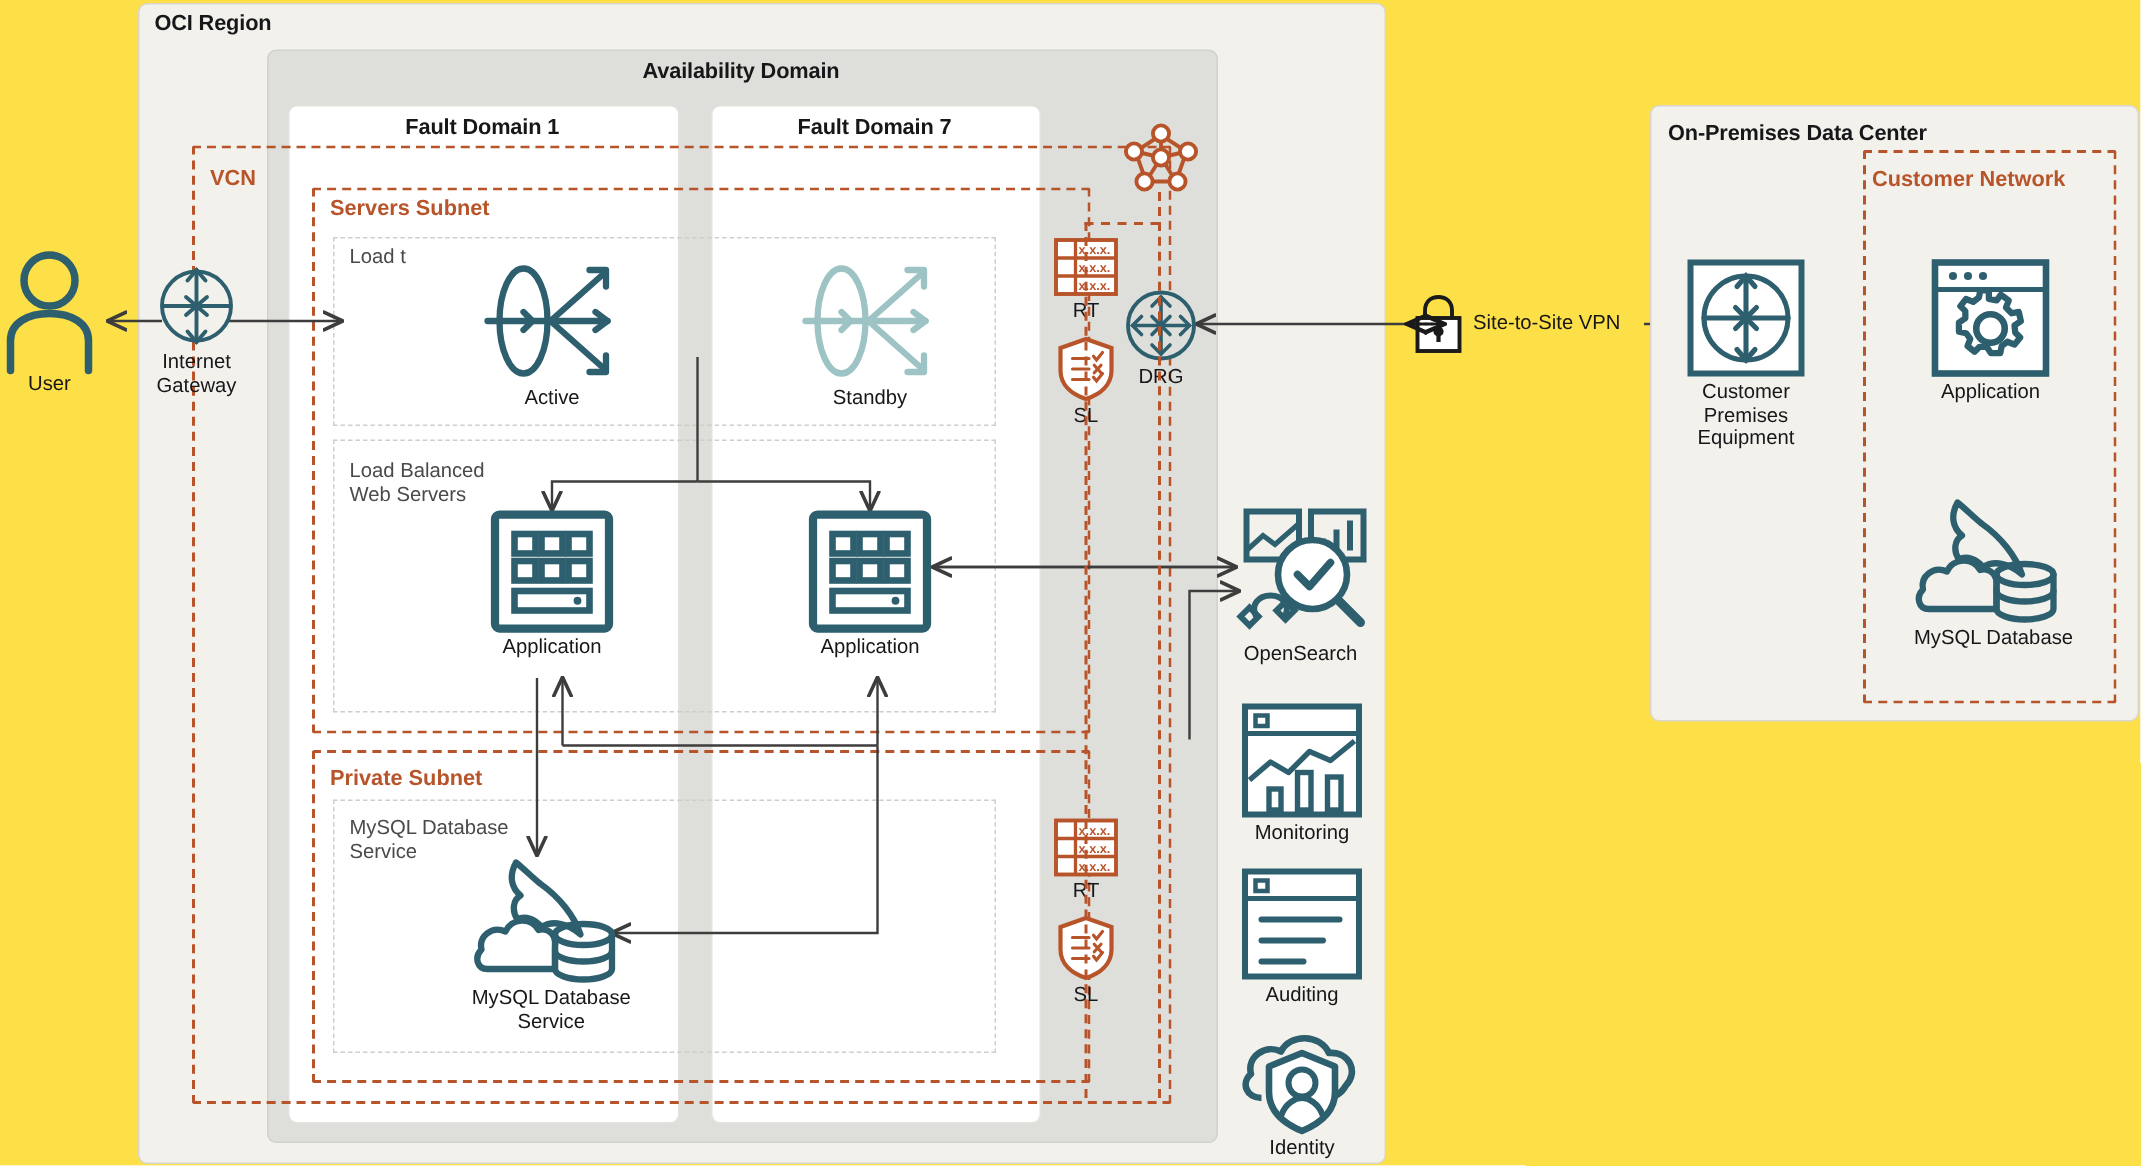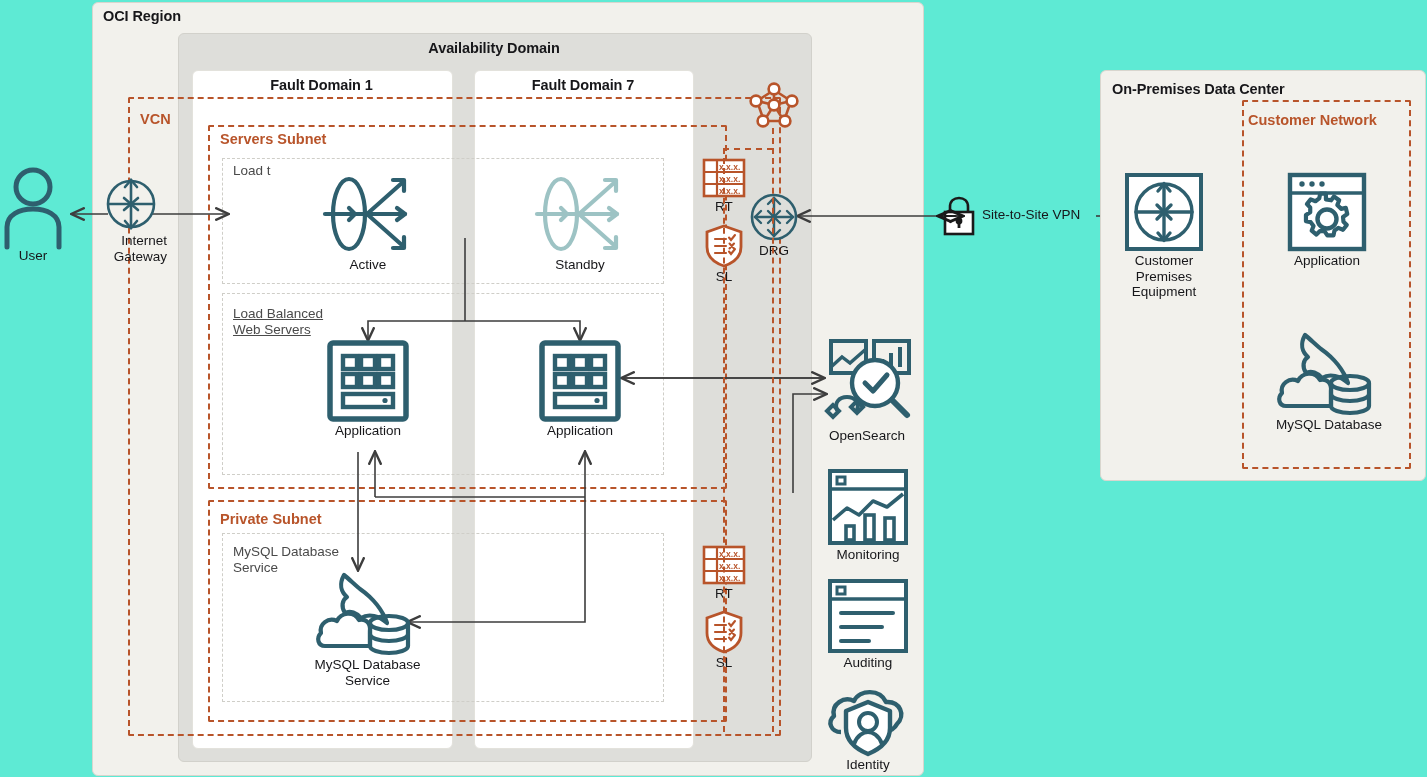--- a/index.html
+++ b/index.html
@@ -1,17 +1,17 @@
 <!DOCTYPE html>
 <html><head>
 <meta charset="utf-8">
 <style>
   html,body{margin:0;padding:0;background:#ffffff;}
   body{font-family:"Liberation Sans",sans-serif;}
-  #stage{position:relative;width:1427px;height:777px;overflow:hidden;background:#5eead4;}
+  #stage{position:relative;width:1427px;height:777px;overflow:hidden;background:#fde047;}
   .abs{position:absolute;}
 
   
   .region-box{
     position:absolute;background:#f2f1ec;border:1px solid #d8d6ce;border-radius:6px;
   }
   .ad-box{
     position:absolute;background:#dededa;border:1px solid #d2d1cb;border-radius:6px;
   }
   .fd-box{
@@ -71,21 +71,21 @@
   <div class="dash-orange" style="left:128px;top:97px;width:649px;height:635px;"></div>
   <div class="orange-label" style="left:140px;top:111px;">VCN</div>
 
   <div class="dash-orange" style="left:208px;top:125px;width:515px;height:360px;"></div>
   <div class="orange-label" style="left:220px;top:131px;">Servers Subnet</div>
 
   <div class="dot-grey" style="left:222px;top:158px;width:440px;height:124px;"></div>
   <div class="grey-label" style="left:233px;top:163px;">Load t</div>
 
   <div class="dot-grey" style="left:222px;top:293px;width:440px;height:180px;"></div>
-  <div class="grey-label" style="left:233px;top:306px;text-decoration:underline;">Load Balanced
+  <div class="grey-label" style="left:233px;top:306px;">Load Balanced
 Web Servers</div>
 
   <div class="dash-orange" style="left:208px;top:500px;width:515px;height:218px;"></div>
   <div class="orange-label" style="left:220px;top:511px;">Private Subnet</div>
 
   <div class="dot-grey" style="left:222px;top:533px;width:440px;height:167px;"></div>
   <div class="grey-label" style="left:233px;top:544px;">MySQL Database
 Service</div>
 
   <svg class="conn" style="left:0;top:0;width:1427px;height:777px;">
@@ -133,21 +133,21 @@
   </svg>
 
   <div class="node" style="left:0px;top:165px;width:66px;">
     <svg width="60" height="82" viewBox="0 0 60 82">
       <circle cx="30" cy="22" r="17" fill="none" stroke="#2e5f6e" stroke-width="5"></circle>
       <path d="M4,82 L4,62 C4,50 16,44 30,44 C44,44 56,50 56,62 L56,82" fill="none" stroke="#2e5f6e" stroke-width="5" stroke-linecap="round"></path>
     </svg>
     <div class="cap">User</div>
   </div>
 
-  <div class="node" style="left:95px;top:176px;width:72px;text-align:right;">
+  <div class="node" style="left:95px;top:176px;width:72px;">
     <svg width="56" height="56" viewBox="0 0 56 56">
       <circle cx="28" cy="28" r="23" fill="#f2f1ec" stroke="#2e5f6e" stroke-width="2.6"></circle>
       <g stroke="#2e5f6e" stroke-width="2.6" fill="none" stroke-linecap="round">
         <line x1="28" y1="4" x2="28" y2="52"></line>
         <line x1="6" y1="28" x2="50" y2="28"></line>
         <path d="M22,11 L28,4 L34,11"></path>
         <path d="M22,45 L28,52 L34,45"></path>
         <path d="M21,22 L28,28 L21,34"></path>
         <path d="M35,22 L28,28 L35,34"></path>
       </g>

